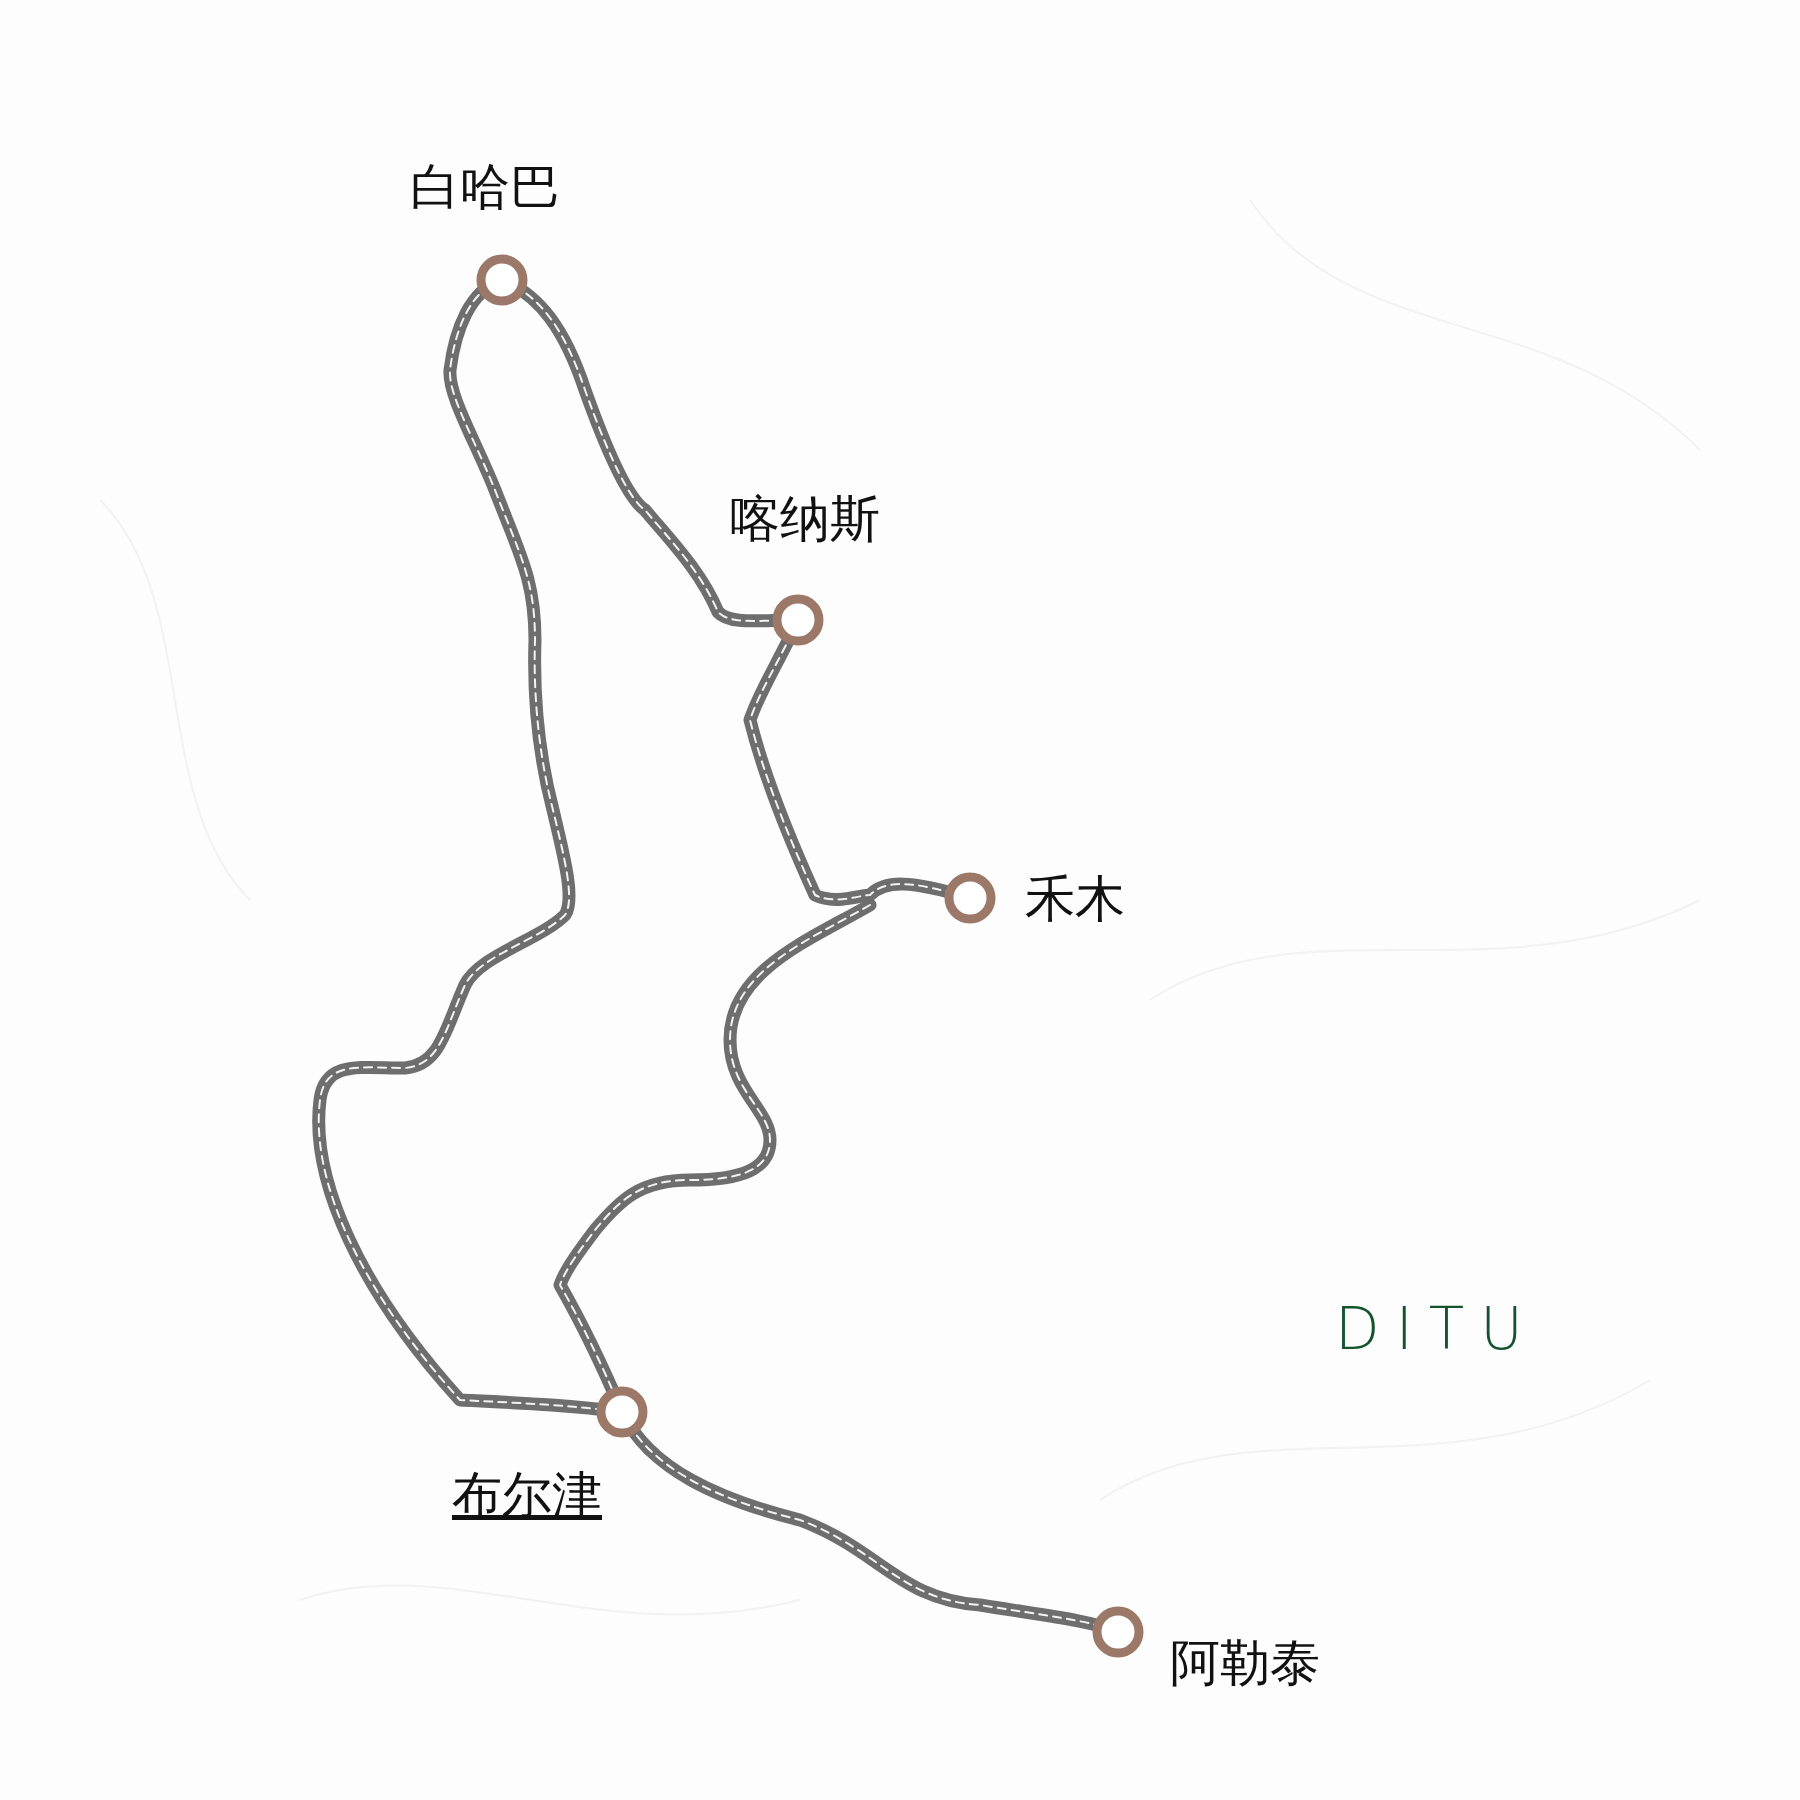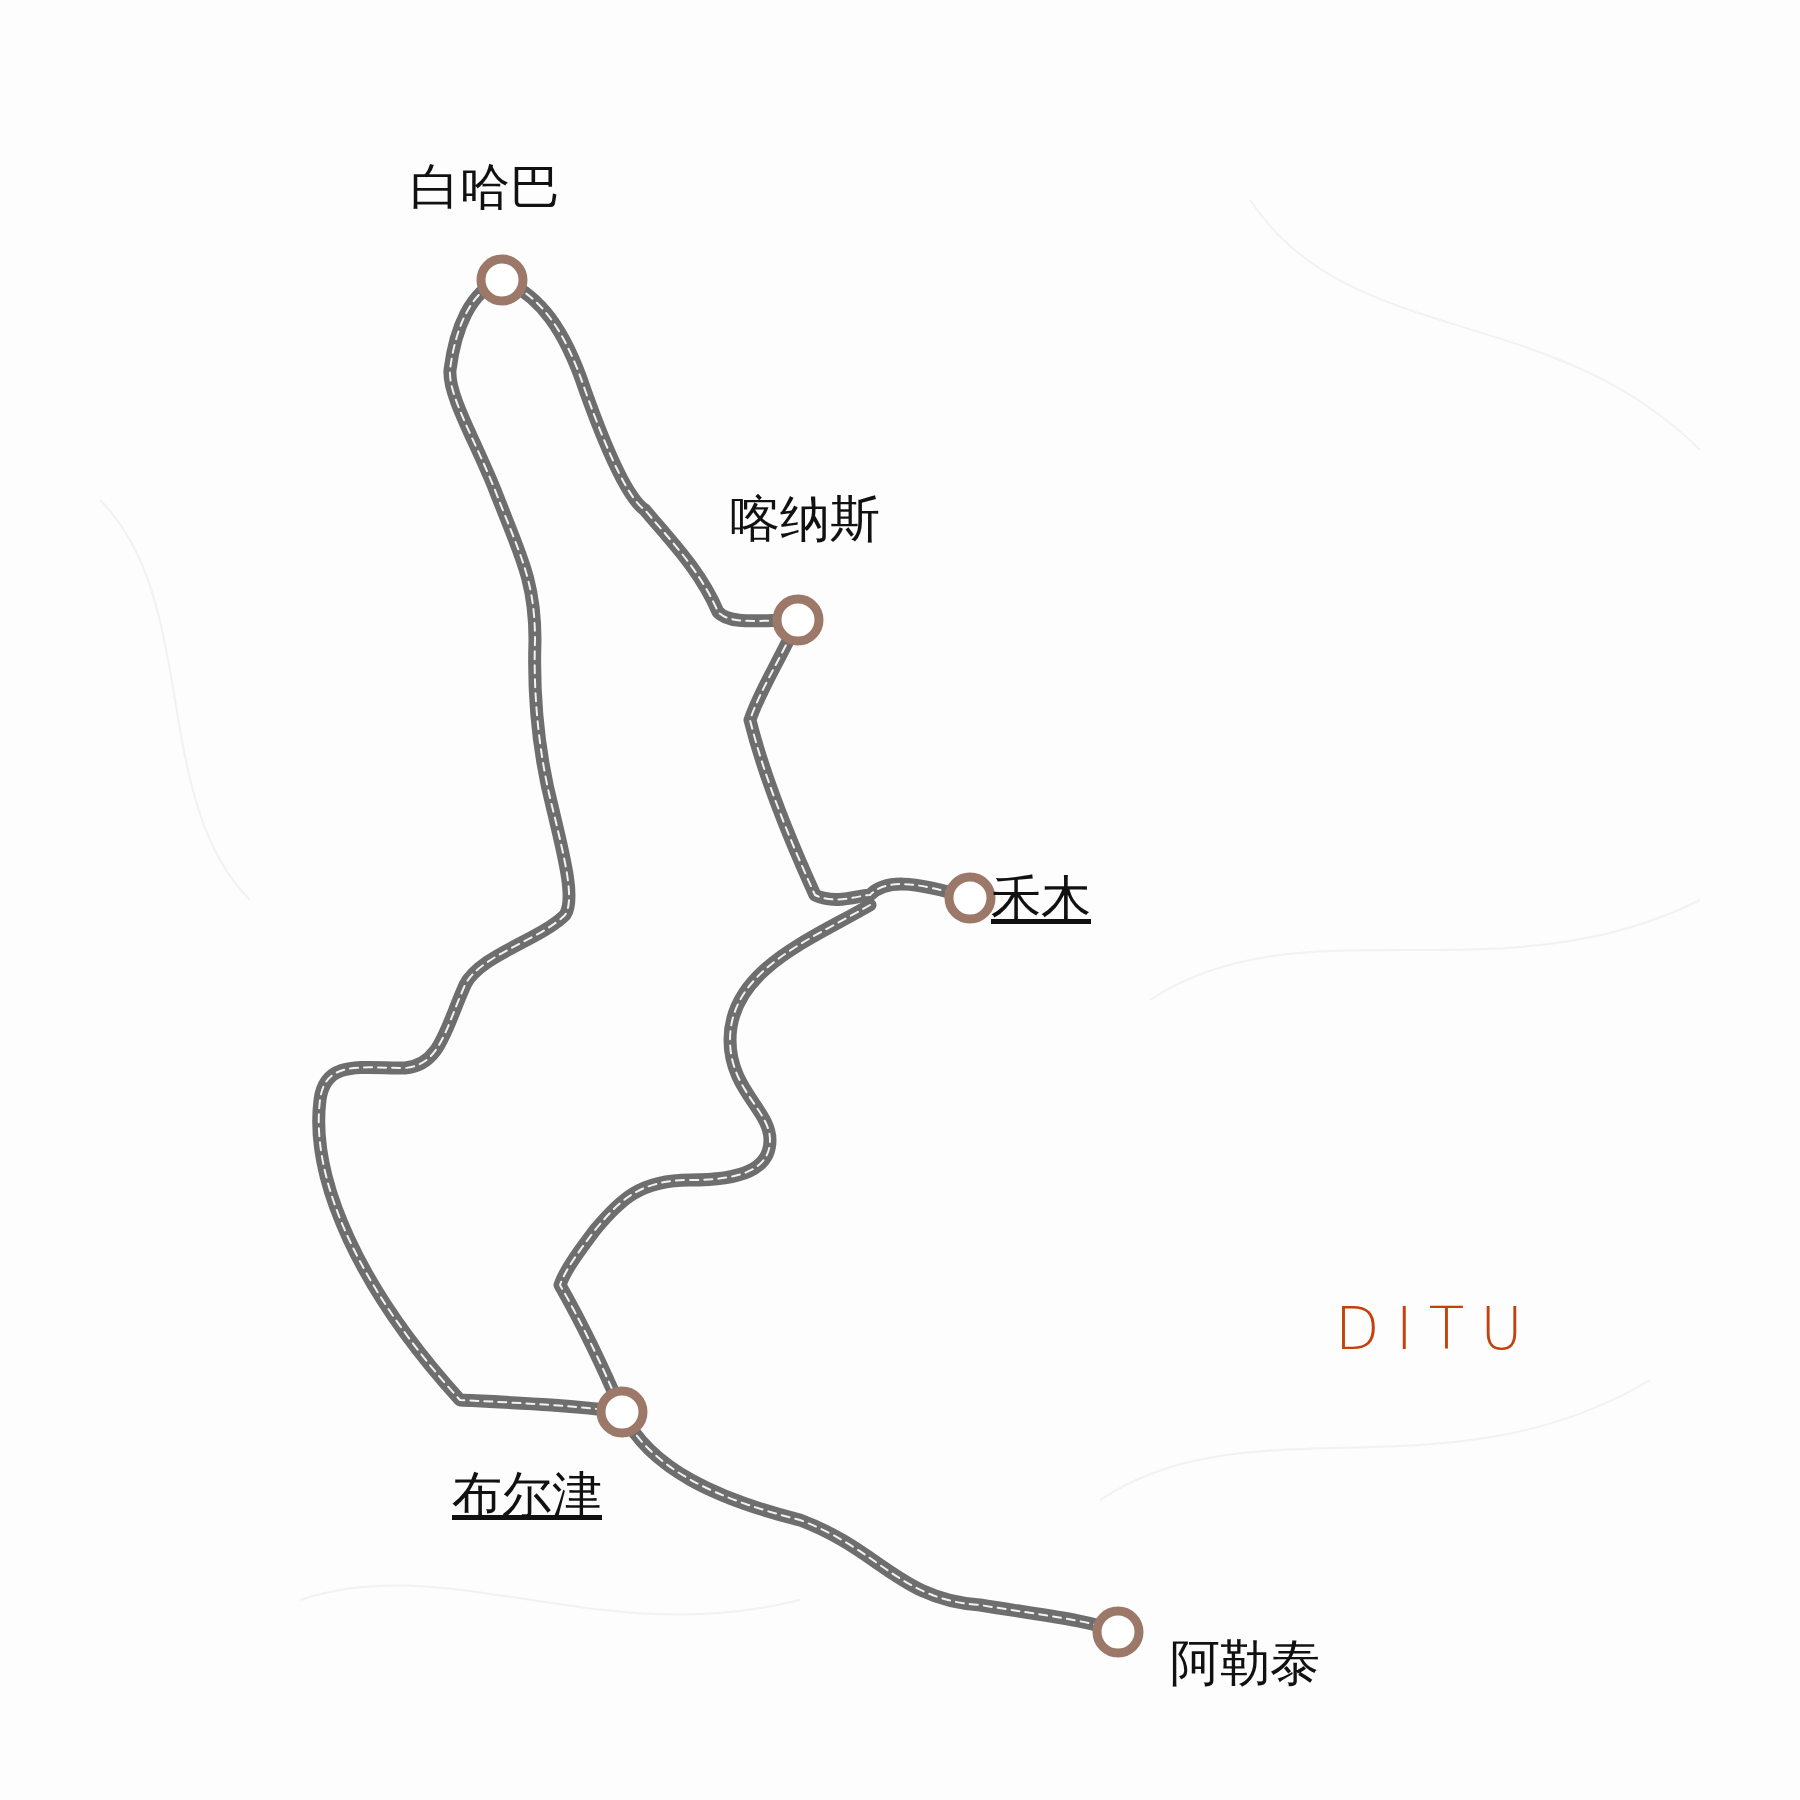--- a/index.html
+++ b/index.html
@@ -1,20 +1,20 @@
 <!DOCTYPE html>
 <html><head>
 <meta charset="utf-8">
 <style>
   html, body { margin:0; padding:0; }
   body { width:1800px; height:1800px; background:#fdfdfd; position:relative; overflow:hidden;
          font-family:"DejaVu Sans", sans-serif; }
   #map { position:absolute; left:0; top:0; width:1800px; height:1800px; }
   .label { position:absolute; font-size:50px; color:#111; white-space:nowrap; line-height:1; }
-  .brand { position:absolute; font-size:58px; letter-spacing:16px; color:#c2410c;
+  .brand { position:absolute; font-size:58px; letter-spacing:16px; color:#14532d;
            font-family:"DejaVu Sans", sans-serif; font-weight:300; }
 </style>
 </head>
 <body>
 
 <svg id="map" viewBox="0 0 1800 1800" xmlns="http://www.w3.org/2000/svg">
   <g stroke="#ececec" stroke-width="2" fill="none" opacity="0.7">
     <path d="M1150 1000 C1300 900 1500 1000 1700 900"></path>
     <path d="M1100 1500 C1250 1400 1450 1500 1650 1380"></path>
     <path d="M300 1600 C450 1550 600 1650 800 1600"></path>
@@ -43,17 +43,17 @@
     <circle cx="502" cy="280" r="21"></circle>
     <circle cx="798" cy="620" r="21"></circle>
     <circle cx="970" cy="898" r="21"></circle>
     <circle cx="622" cy="1412" r="21"></circle>
     <circle cx="1118" cy="1632" r="21"></circle>
   </g>
 </svg>
 
 <div class="label" style="left:410px; top:162px;">白哈巴</div>
 <div class="label" style="left:730px; top:494px;">喀纳斯</div>
-<div class="label" style="left:991px; top:874px;text-decoration:underline;">禾木</div>
+<div class="label" style="left:1025px; top:874px;">禾木</div>
 <div class="label" style="left:452px; top:1470px;text-decoration:underline;">布尔津</div>
 <div class="label" style="left:1170px; top:1638px;">阿勒泰</div>
 
 <div class="brand" style="left:1335px; top:1295px;">DITU</div>
 
 </body></html>

